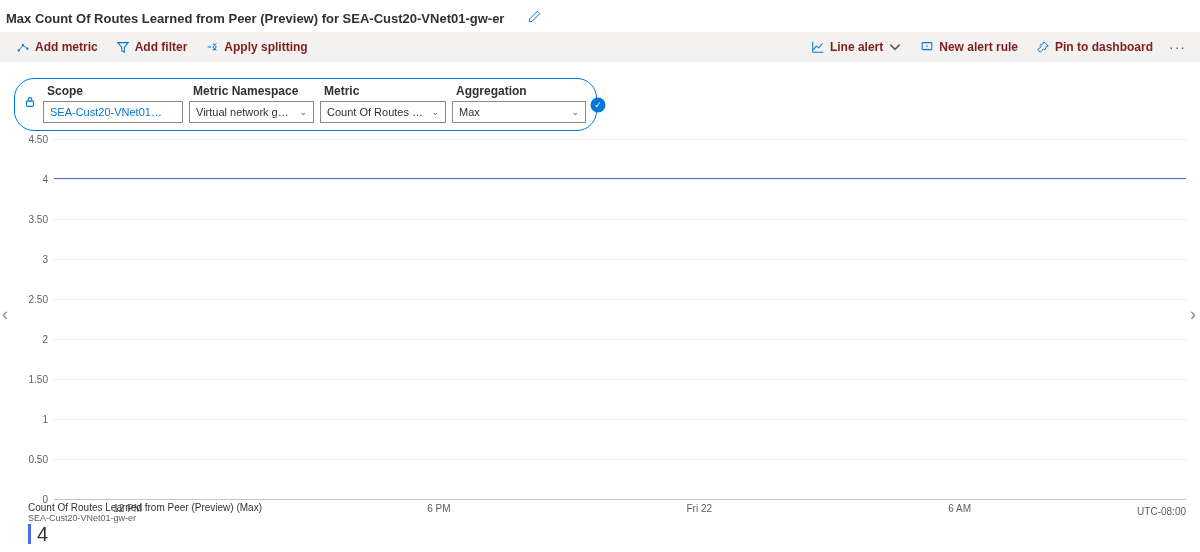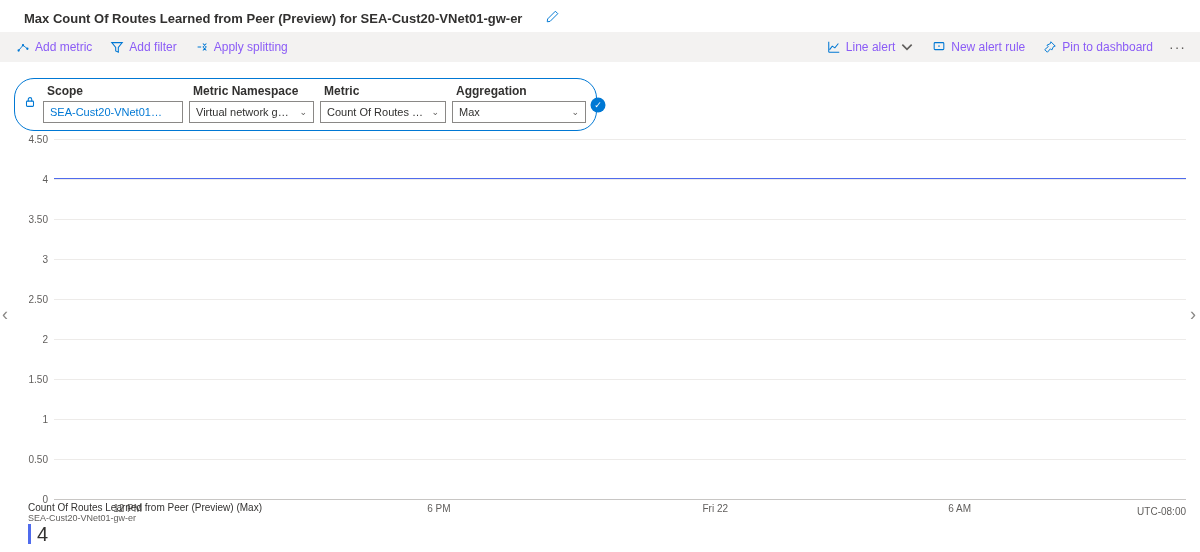--- a/index.html
+++ b/index.html
@@ -1,24 +1,24 @@
 <!DOCTYPE html>
 <html><head>
 <meta charset="utf-8">
 <style>
   * { box-sizing: border-box; margin: 0; padding: 0; }
   body { font-family: "Segoe UI", Tahoma, sans-serif; font-size: 12px; color: #323130; background: #fff; width: 1200px; height: 552px; overflow: hidden; position: relative; }
 
-  .header { padding: 10px 24px 6px; display: flex; align-items: center; gap: 24px; }
+  .header { padding: 10px 6px 6px; display: flex; align-items: center; gap: 24px; }
   .header-title { font-size: 13px; font-weight: 600; color: #323130; }
   .edit-icon svg { width: 13px; height: 13px; }
 
   .toolbar { background: #f3f2f1; height: 30px; display: flex; align-items: center; padding: 0 8px; justify-content: space-between; }
   .toolbar-left, .toolbar-right { display: flex; align-items: center; gap: 2px; }
-  .tb-btn { display: flex; align-items: center; gap: 5px; padding: 4px 8px; font-size: 12px; color: #8b5cf6; cursor: pointer; border: none; background: transparent; }
+  .tb-btn { display: flex; align-items: center; gap: 5px; padding: 4px 8px; font-size: 12px; color: #7f1d1d; cursor: pointer; border: none; background: transparent; font-weight: bold; }
   .tb-btn svg { width: 14px; height: 14px; flex-shrink: 0; }
   .ellipsis { font-size: 14px; padding: 0 6px; color:#605e5c; cursor:pointer; letter-spacing:1px;}
 
   .pill { display: inline-flex; align-items: center; border: 1px solid #0078d4; border-radius: 20px; padding: 5px 10px 7px 8px; margin: 16px 0 4px 14px; gap: 6px; position: relative; }
   .pill .col { display: flex; flex-direction: column; gap: 3px; }
   .pill .lbl { font-size: 12px; font-weight: 600; color: #323130; padding-left: 4px; }
   .pill .sel { border: 1px solid #8a8886; background: #fff; font-size: 11px; height: 22px; display: flex; align-items: center; justify-content: space-between; padding: 0 6px; cursor: pointer; }
   .sel.scope { width: 140px; border-color: #8a8886; color: #0078d4; }
   .sel.ns    { width: 125px; }
   .sel.metric{ width: 126px; }
@@ -172,21 +172,21 @@
       <div class="gline" style="top: 44.4444%;"></div>
       <div class="gline" style="top: 55.5556%;"></div>
       <div class="gline" style="top: 66.6667%;"></div>
       <div class="gline" style="top: 77.7778%;"></div>
       <div class="gline" style="top: 88.8889%;"></div>
       <div class="gline zero" style="top: 100%;"></div>
     </div>
   <div class="x-axis" id="x-axis">
       <span class="x-tick" style="left: 6.5%;">12 PM</span>
       <span class="x-tick" style="left: 34%;">6 PM</span>
-      <span class="x-tick" style="left: 57%; margin-left: 16px;">Fri 22</span>
+      <span class="x-tick" style="left: 57%;">Fri 22</span>
       <span class="x-tick" style="left: 80%;">6 AM</span>
     </div>
   <span class="tz">UTC-08:00</span>
 </div>
 
 <span class="nav-chevron left">‹</span>
 <span class="nav-chevron right">›</span>
 
 <div class="legend">
   <div class="legend-lbl">Count Of Routes Learned from Peer (Preview) (Max)</div>

